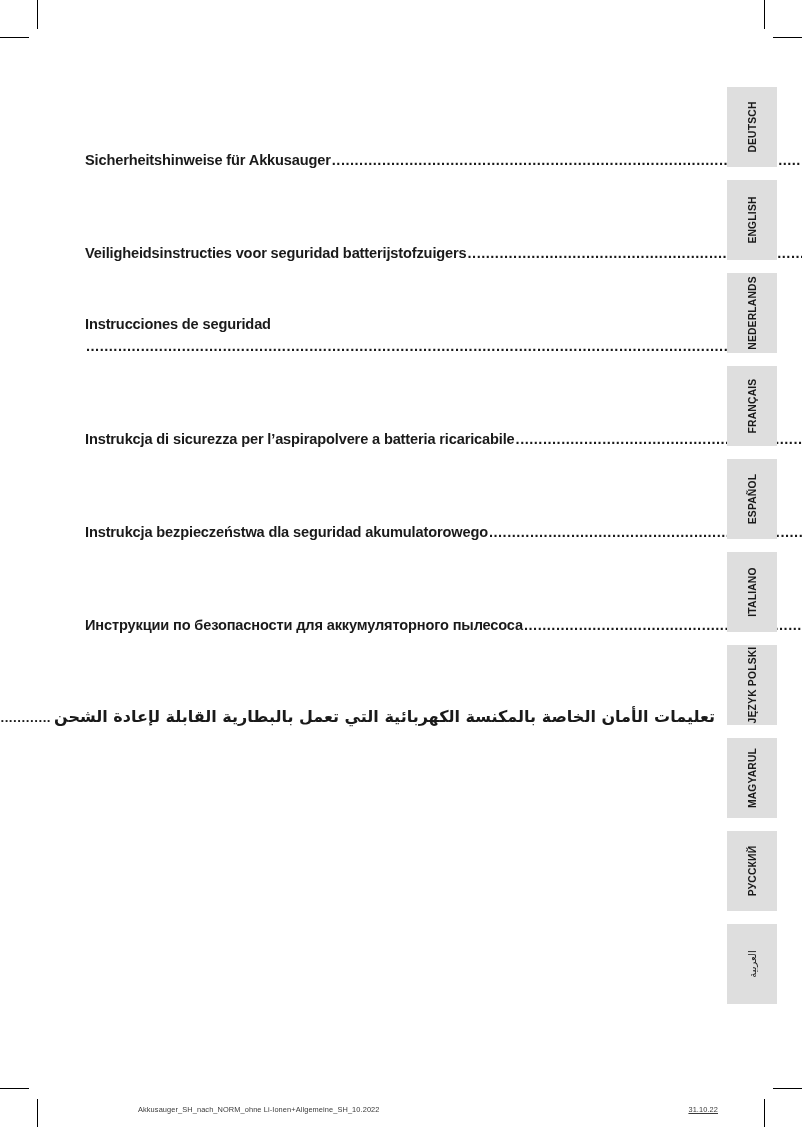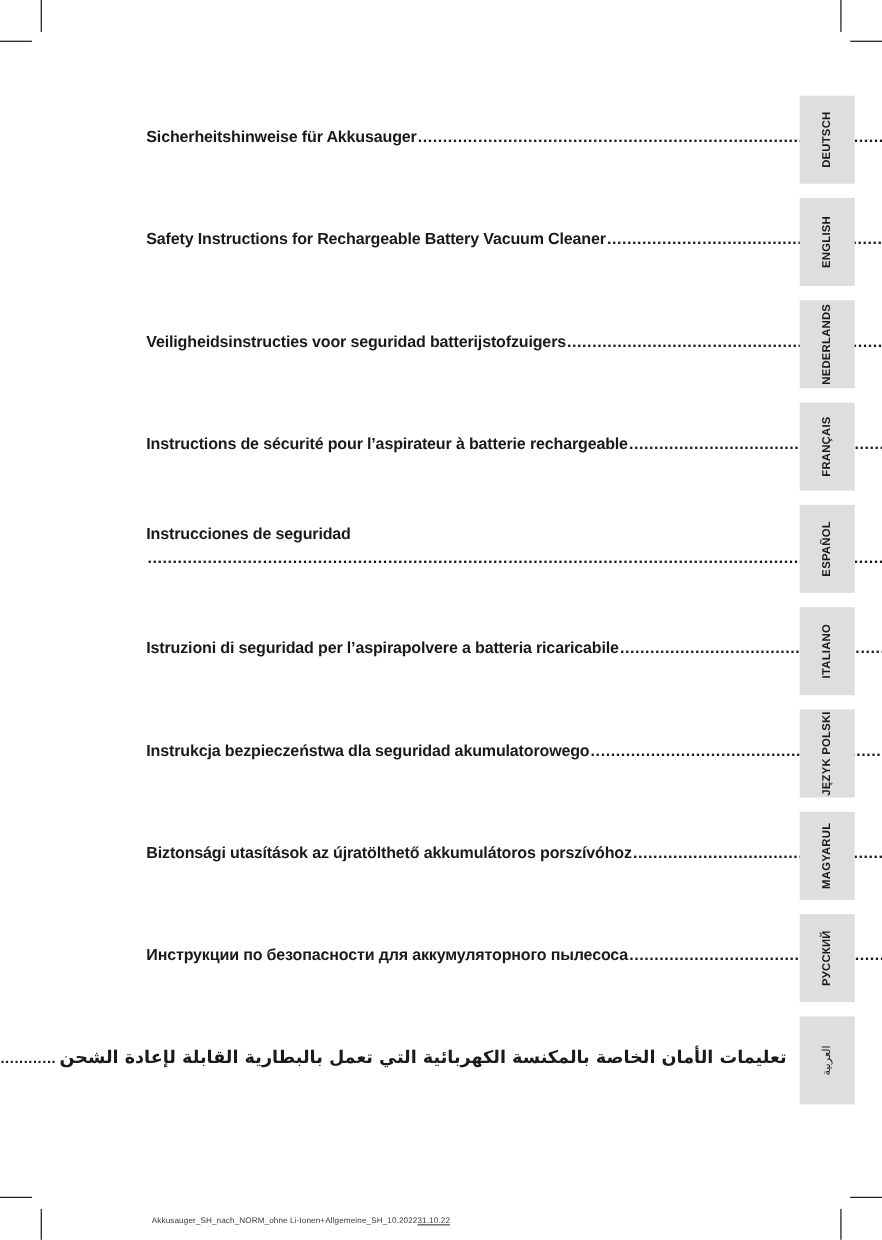--- a/index.html
+++ b/index.html
@@ -48,22 +48,21 @@
     position: absolute;
     left: 85px;
     top: 78px;
     width: 630px;
   }
 
   .toc-row {
     position: relative;
     height: 93px;
     display: flex;
-    align-items: center;
-    margin-left: 48px;
+    align-items: flex-end;
   }
 
   .toc-row .entry {
     flex: 1 1 auto;
     display: flex;
     align-items: baseline;
     font-size: 14.6px;
     font-weight: bold;
     letter-spacing: -0.15px;
     line-height: 22px;
@@ -157,21 +156,21 @@
     font-weight: normal;
   }
 
   
   .footer {
     position: absolute;
     left: 138px;
     top: 1105px;
     width: 580px;
     display: flex;
-    justify-content: flex-start;
+    justify-content: space-between;
     align-items: baseline;
     font-size: 7.4px;
     font-weight: normal;
     color: #3a3a3a;
     letter-spacing: 0.1px;
   }
   .footer-right {
     text-align: right;
     text-decoration: underline;
   }
@@ -192,61 +191,43 @@
 
   <div class="toc" id="toc-list">
       <div class="toc-row">
         <div class="entry">
           <span class="title">Sicherheitshinweise für Akkusauger</span>
           <span class="leader"></span>
         </div>
       </div>
       <div class="toc-row">
         <div class="entry">
-          <span class="title">Safety Instructions for Rechargeable Battery Vacuum Cleaner</span>
-          <span class="leader"></span>
-        </div>
-      </div>
-      <div class="toc-row">
-        <div class="entry">
           <span class="title">Veiligheidsinstructies voor seguridad batterijstofzuigers</span>
-          <span class="leader"></span>
-        </div>
-      </div>
-      <div class="toc-row">
-        <div class="entry">
-          <span class="title">Instructions de sécurité pour l’aspirateur à batterie rechargeable</span>
           <span class="leader"></span>
         </div>
       </div>
       <div class="toc-row">
         <div class="entry">
           <div class="entry-lines">
             <div class="entry-line-1 title">Instrucciones de seguridad</div>
             <div class="entry-line-2">
               <span class="leader"></span>
             </div>
           </div>
         </div>
       </div>
       <div class="toc-row">
         <div class="entry">
-          <span class="title">Istruzioni di seguridad per l’aspirapolvere a batteria ricaricabile</span>
+          <span class="title">Instrukcja di sicurezza per l’aspirapolvere a batteria ricaricabile</span>
           <span class="leader"></span>
         </div>
       </div>
       <div class="toc-row">
         <div class="entry">
           <span class="title">Instrukcja bezpieczeństwa dla seguridad akumulatorowego</span>
-          <span class="leader"></span>
-        </div>
-      </div>
-      <div class="toc-row">
-        <div class="entry">
-          <span class="title">Biztonsági utasítások az újratölthető akkumulátoros porszívóhoz</span>
           <span class="leader"></span>
         </div>
       </div>
       <div class="toc-row">
         <div class="entry">
           <span class="title">Инструкции по безопасности для аккумуляторного пылесоса</span>
           <span class="leader"></span>
         </div>
       </div>
       <div class="toc-row rtl">

